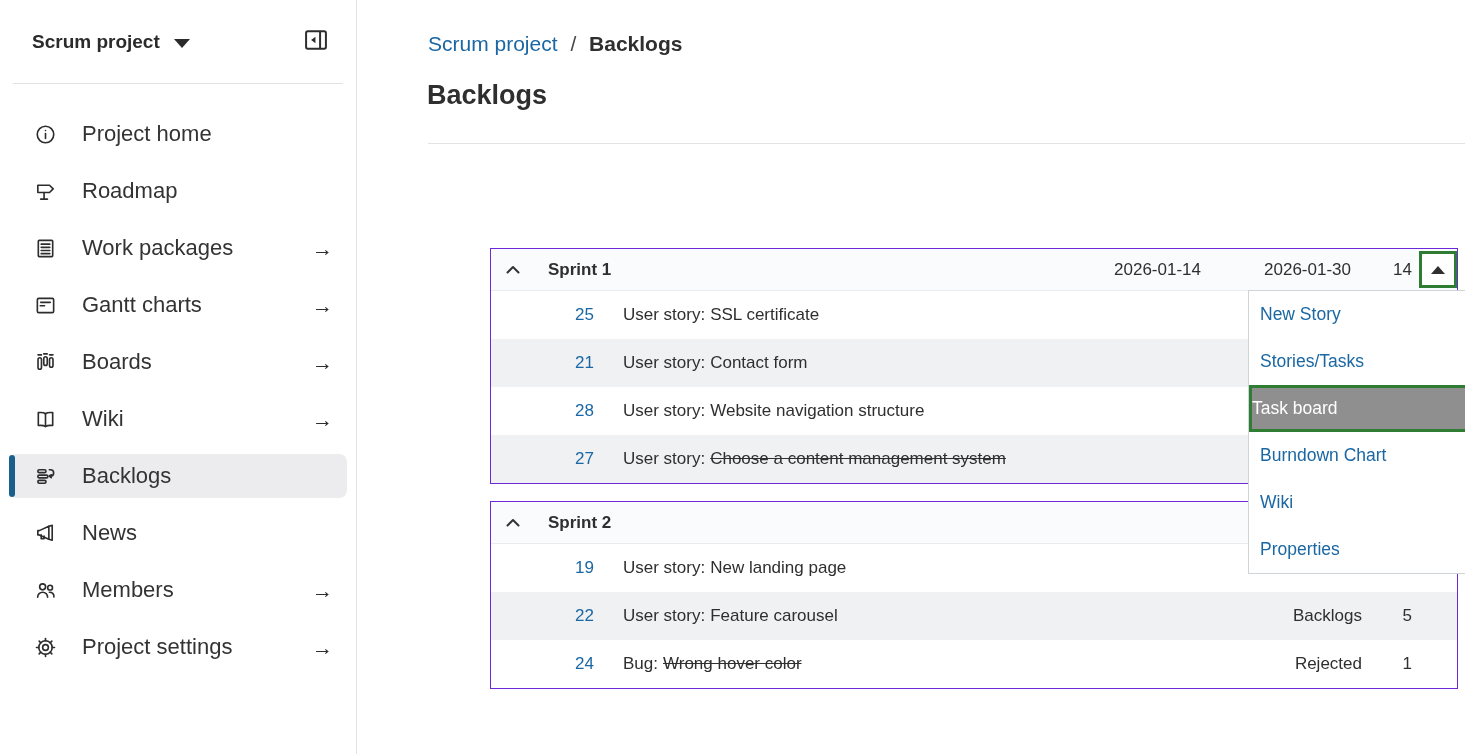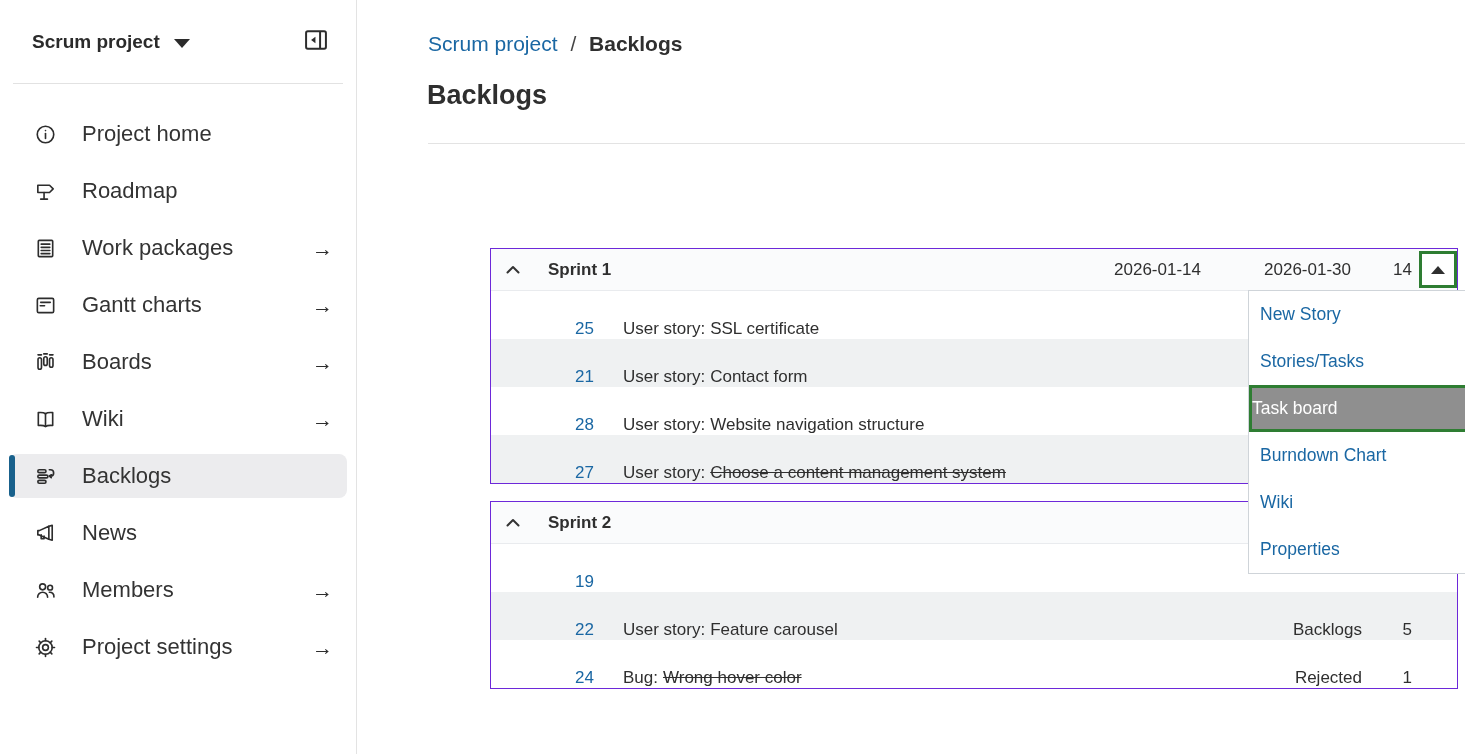--- a/index.html
+++ b/index.html
@@ -43,21 +43,21 @@
   .sprint-header { display:flex; align-items:center; height:42px; background:#fafbfc; border-bottom:1px solid #e9ebee; font-size:17px; }
   .chev-btn { width:44px; display:flex; align-items:center; justify-content:center; background:none; border:none; padding:0; cursor:pointer; }
   .chev-btn svg { stroke:#333; fill:none; stroke-width:2; stroke-linecap:round; stroke-linejoin:round; }
   .sprint-name { flex:1; font-weight:700; color:#2f2f2f; padding-left:13px; }
   .col-date { width:150px; text-align:right; color:#2f2f2f; }
   .col-points { width:61px; text-align:right; color:#2f2f2f; }
   .menu-toggle { width:38px; height:37px; margin-left:7px; border:3px solid #2e7d32; background:#fff; cursor:pointer; display:flex; align-items:center; justify-content:center; padding:0; }
   .menu-toggle .tri-up { width:0; height:0; border-left:7px solid transparent; border-right:7px solid transparent; border-bottom:8px solid #2f2f2f; }
   .menu-toggle.ghost { visibility:hidden; }
 
-  .story-row { display:flex; align-items:flex-end; height:48px; font-size:17px; }
+  .story-row { display:flex; align-items:center; height:48px; font-size:17px; }
   .story-row.alt { background:#eff1f2; }
   .row-id { width:103px; text-align:right; color:#1a67a3; text-decoration:none; cursor:pointer; }
   .row-title { flex:1; margin-left:29px; white-space:nowrap; overflow:hidden; color:#2f2f2f; }
   .row-title .struck { text-decoration:line-through; }
   .row-title .prefix { margin-right:5px; }
   .row-status { width:170px; text-align:right; color:#2f2f2f; }
   .row-points { width:50px; text-align:right; margin-right:45px; color:#2f2f2f; }
 
   
   .context-menu { position:absolute; left:844px; top:290px; width:240px; background:#fff; border:1px solid #cfd4d9; z-index:10; }
@@ -290,20 +290,21 @@
         <span class="col-date"></span>
         <span class="col-date"></span>
         <span class="col-points"></span>
         <button class="menu-toggle ghost">
           <span class="tri-up"></span>
         </button>
       </header>
 
       <div class="story-row">
         <a class="row-id">19</a>
+        <span class="row-title"><span class="prefix">User story:</span><span>New landing page</span></span>
         <span class="row-status"></span>
         <span class="row-points"></span>
       </div>
       <div class="story-row alt">
         <a class="row-id">22</a>
         <span class="row-title"><span class="prefix">User story:</span><span>Feature carousel</span></span>
         <span class="row-status">Backlogs</span>
         <span class="row-points">5</span>
       </div>
       <div class="story-row">

